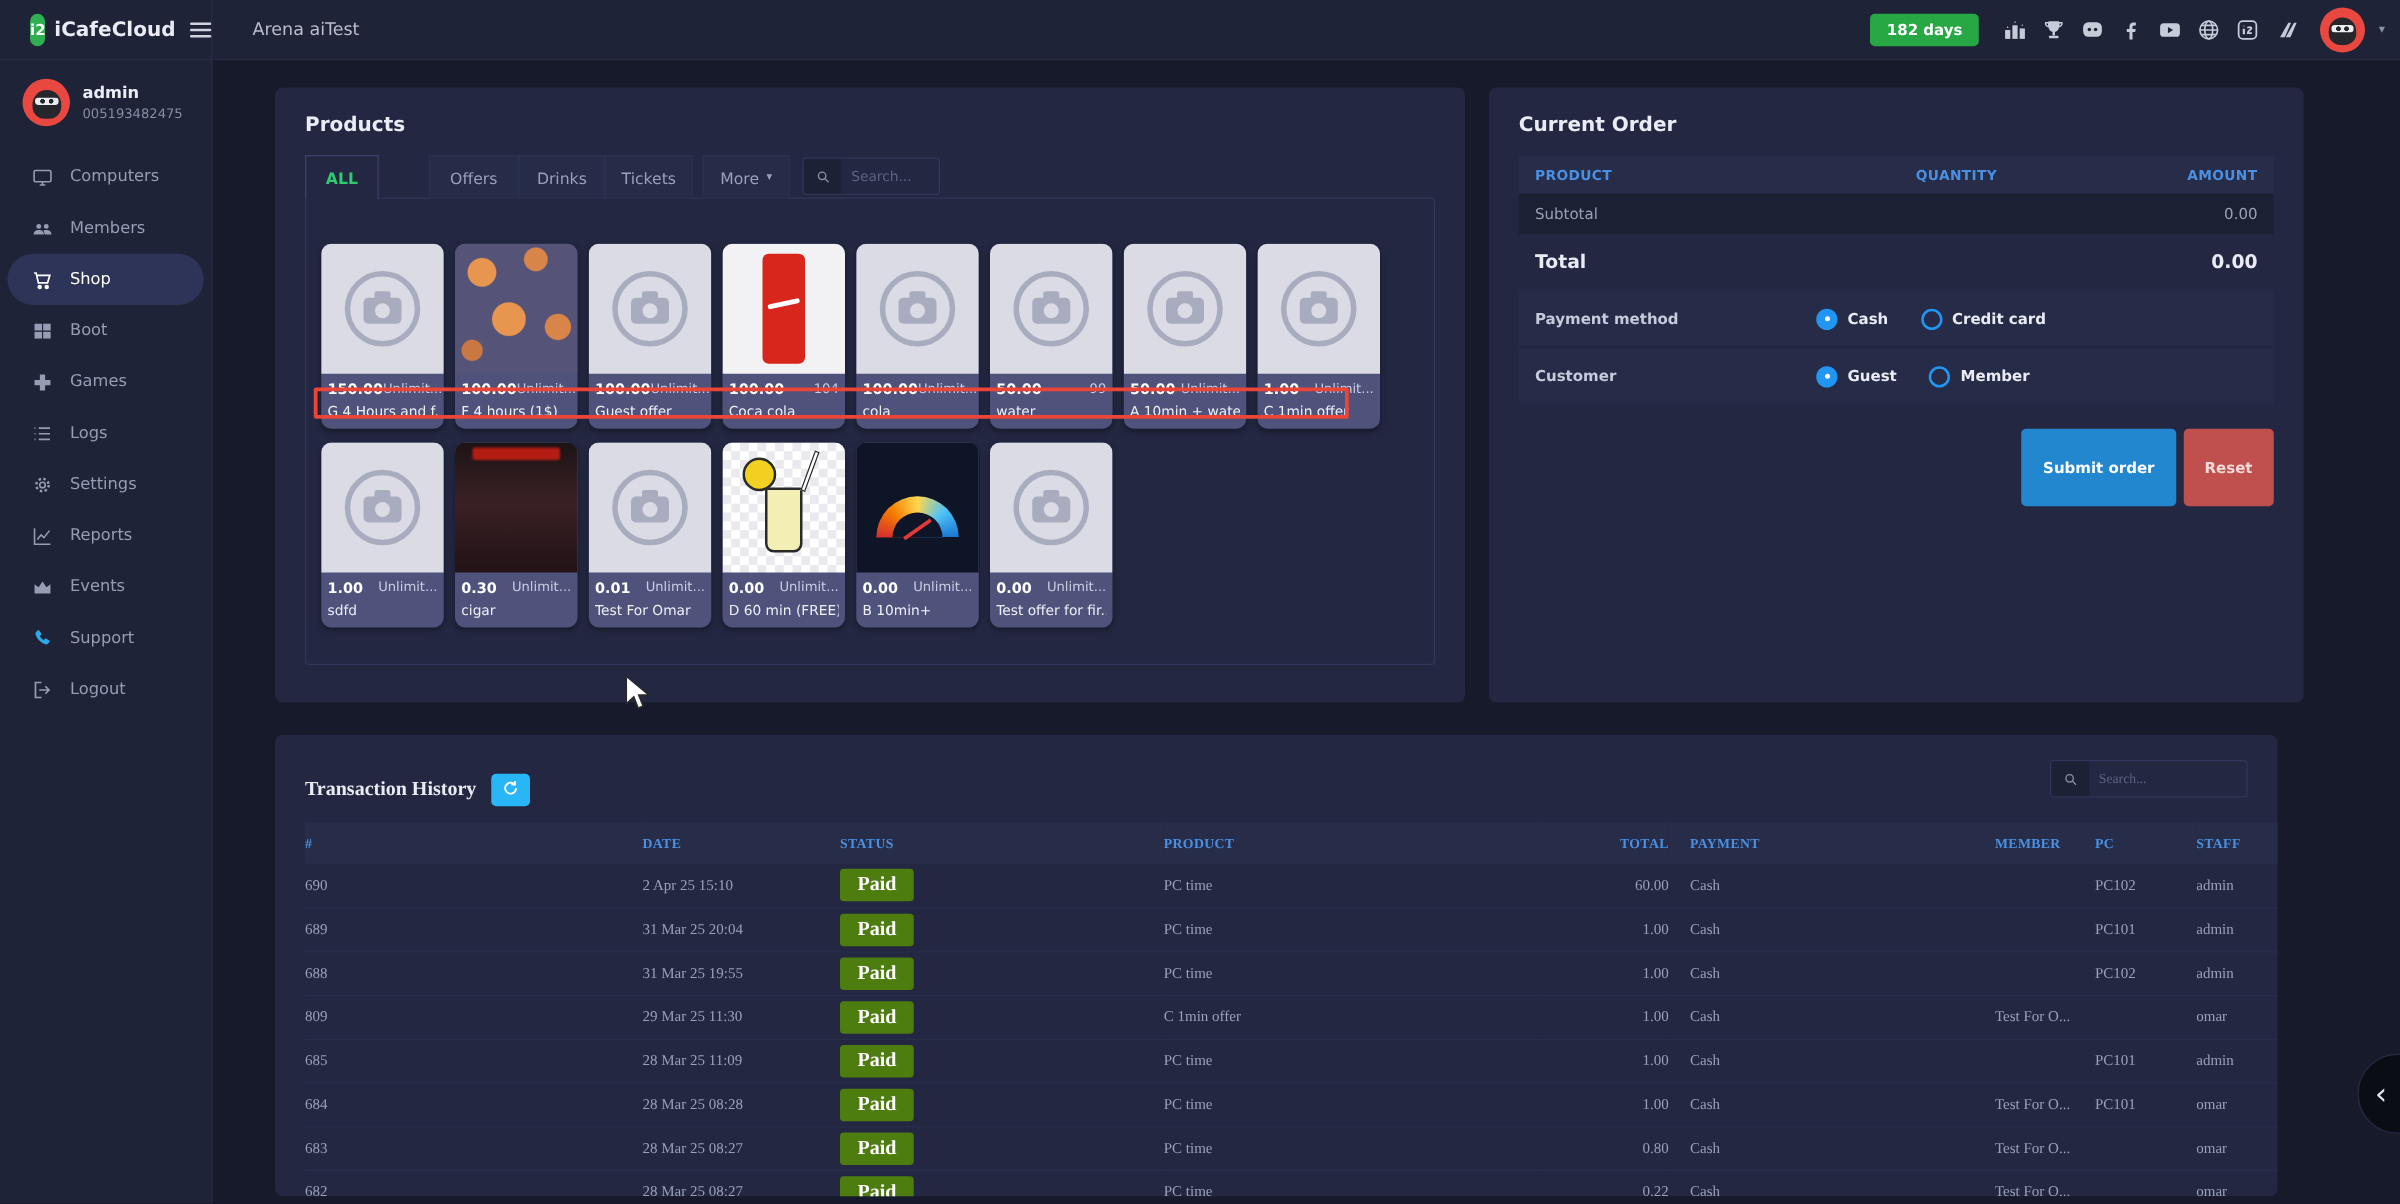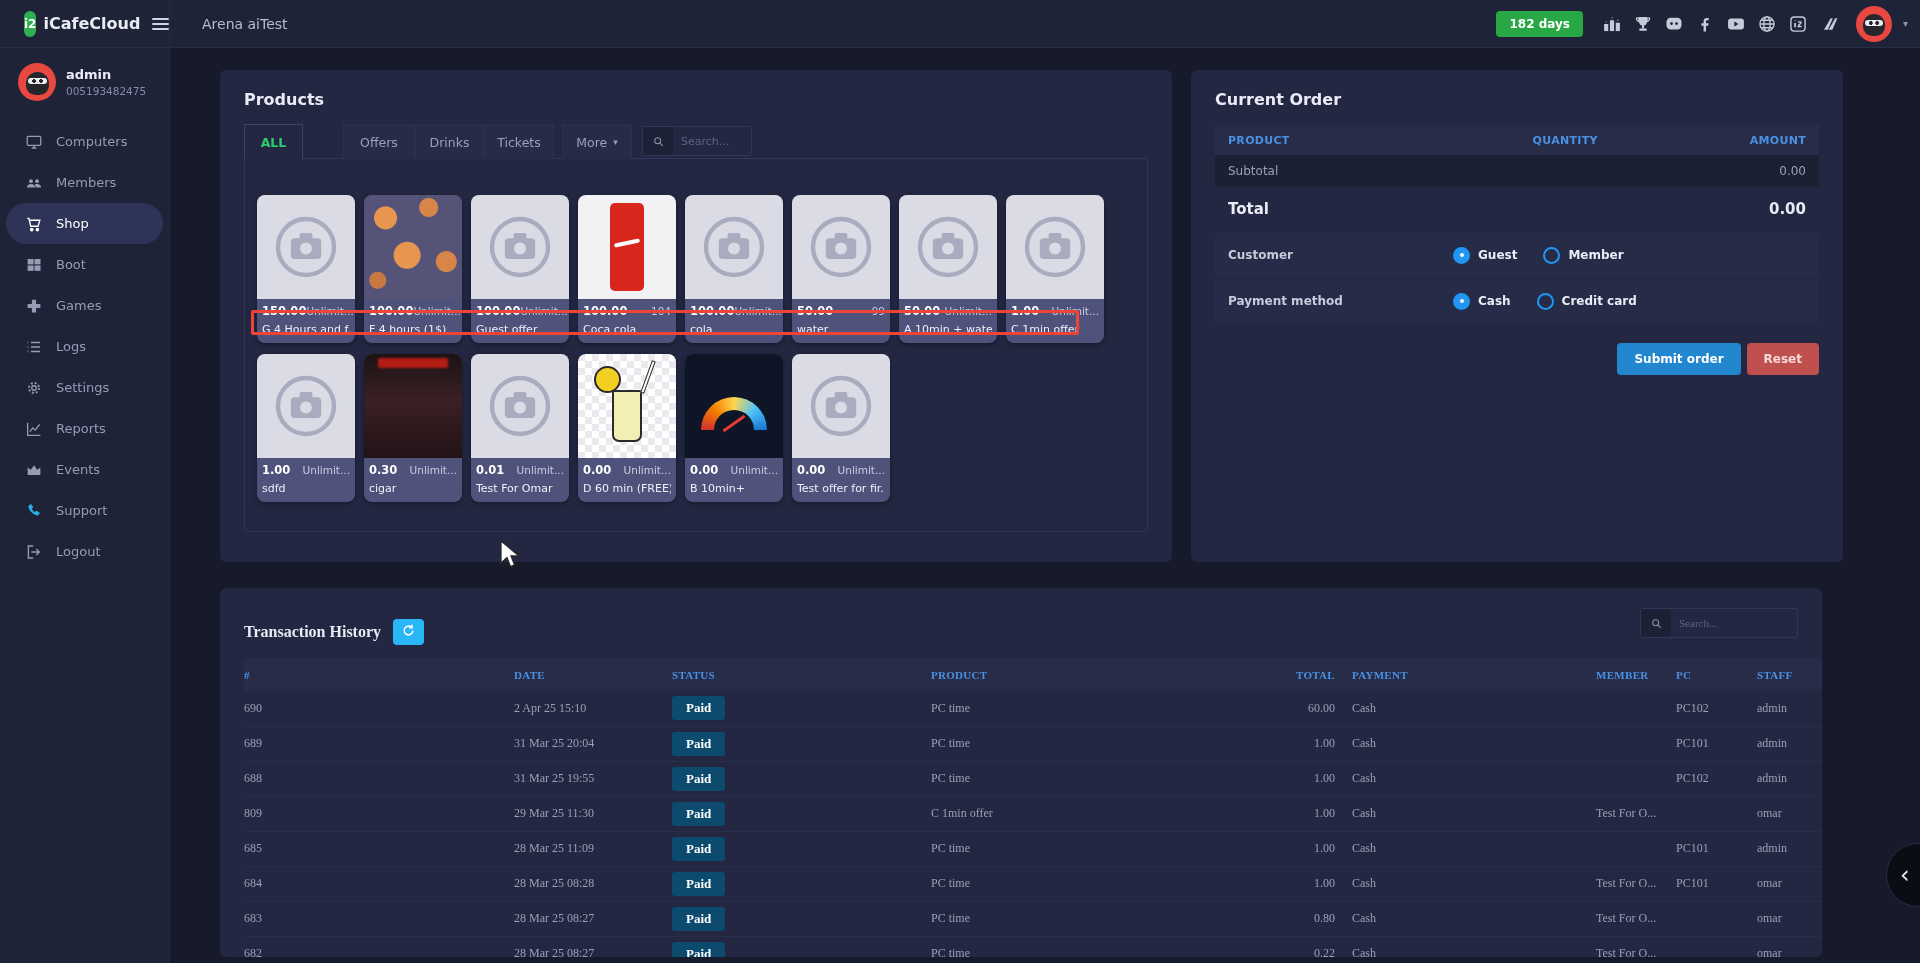--- a/index.html
+++ b/index.html
@@ -127,41 +127,41 @@
   .o-row { background:#262b47; height:44px; display:flex; align-items:center; padding:0 13px;
            margin-top:2px; font-size:12px; }
   .o-row .lbl { width:225px; font-weight:600; color:#c6cada; }
   .radios { display:flex; gap:26px; }
   .opt { display:flex; align-items:center; gap:8px; font-weight:bold; color:#e9ebf5; font-size:12px; cursor:pointer; }
   .radio { width:17px; height:17px; border-radius:50%; border:2px solid #2196f3; position:relative; flex:none; }
   .radio.sel { background:#2196f3; }
   .radio.sel::after { content:""; position:absolute; left:4.5px; top:4.5px; width:4px; height:4px;
                       background:#fff; border-radius:50%; }
   .o-buttons { display:flex; justify-content:flex-end; gap:6px; margin-top:20px; }
-  .btn { border:none; border-radius:4px; color:#fff; font-size:12px; font-weight:600; padding:9px 17px;
+  .btn { border:none; border-radius:4px; color:#fff; font-size:12px; font-weight:600; padding:24px 17px;
          cursor:pointer; font-family:inherit; }
   .btn.submit { background:#2287cf; }
   .btn.reset { background:#c0504d; color:#f3d9d9; }
   
   #trans-panel { left:220px; top:588px; width:1602px; height:369px; padding:28px 24px; overflow:hidden;font-family:Liberation Serif, serif; }
   .t-head { display:flex; align-items:center; gap:12px; height:32px; }
   .refresh-btn { width:31px; height:26px; background:#29b6f6; border:none; border-radius:4px; color:#fff;
                  display:flex; align-items:center; justify-content:center; cursor:pointer; }
   .refresh-btn svg { width:15px; height:15px; }
   .t-search { position:absolute; right:24px; top:20px; }
   .t-search input { width:126px; }
   table { width:1593px; border-collapse:collapse; table-layout:fixed; margin-top:10px; font-size:12px; }
   thead th { background:#272c49; color:#4a90e2; font-size:11px; font-weight:bold; text-align:left;
              height:33px; padding:0; letter-spacing:.3px; }
   tbody td { height:35px; color:#9aa0b8; border-top:1px solid #292e4b; padding:0; white-space:nowrap;
              overflow:hidden; }
   tbody tr:first-child td { border-top:none; }
   th.right, td.right { text-align:right; }
   th.pl, td.pl { padding-left:17px; }
-  .paid-badge { display:inline-block; background:#0c4a6e; color:#fff; font-size:13px; font-weight:bold;
+  .paid-badge { display:inline-block; background:#4d7c0f; color:#fff; font-size:16px; font-weight:bold;
                 padding:4px 14px; border-radius:3px; }
   
   .float-btn { position:absolute; left:1886px; top:843px; width:64px; height:64px; border-radius:50%;
                background:#0b0d15; border:1px solid #272b44; display:flex; align-items:center;
                padding-left:13px; color:#e8eaf2; font-size:24px; z-index:8; cursor:pointer; }
   .cursor { position:absolute; left:499px; top:540px; z-index:99; pointer-events:none; }
 </style>
 </head>
 <body>
 
@@ -579,44 +579,44 @@
     <span class="c2">QUANTITY</span>
     <span class="c3">AMOUNT</span>
   </div>
   <div class="o-sub">
     <span>Subtotal</span>
     <span>0.00</span>
   </div>
   <div class="o-total">
     <span>Total</span>
     <span>0.00</span>
+  </div>
+  <div class="o-row">
+    <span class="lbl">Payment method</span>
+    <span class="radios" id="payment-radios">
+        <span class="opt">
+          <span class="radio sel"></span>
+          <span>Cash</span>
+        </span>
+        <span class="opt">
+          <span class="radio"></span>
+          <span>Credit card</span>
+        </span>
+      </span>
   </div>
   <div class="o-row">
     <span class="lbl">Customer</span>
     <span class="radios" id="customer-radios">
         <span class="opt">
           <span class="radio sel"></span>
           <span>Guest</span>
         </span>
         <span class="opt">
           <span class="radio"></span>
           <span>Member</span>
-        </span>
-      </span>
-  </div>
-  <div class="o-row">
-    <span class="lbl">Payment method</span>
-    <span class="radios" id="payment-radios">
-        <span class="opt">
-          <span class="radio sel"></span>
-          <span>Cash</span>
-        </span>
-        <span class="opt">
-          <span class="radio"></span>
-          <span>Credit card</span>
         </span>
       </span>
   </div>
   <div class="o-buttons">
     <button class="btn submit">Submit order</button>
     <button class="btn reset">Reset</button>
   </div>
 </div>
 
 <div class="panel" id="trans-panel">

